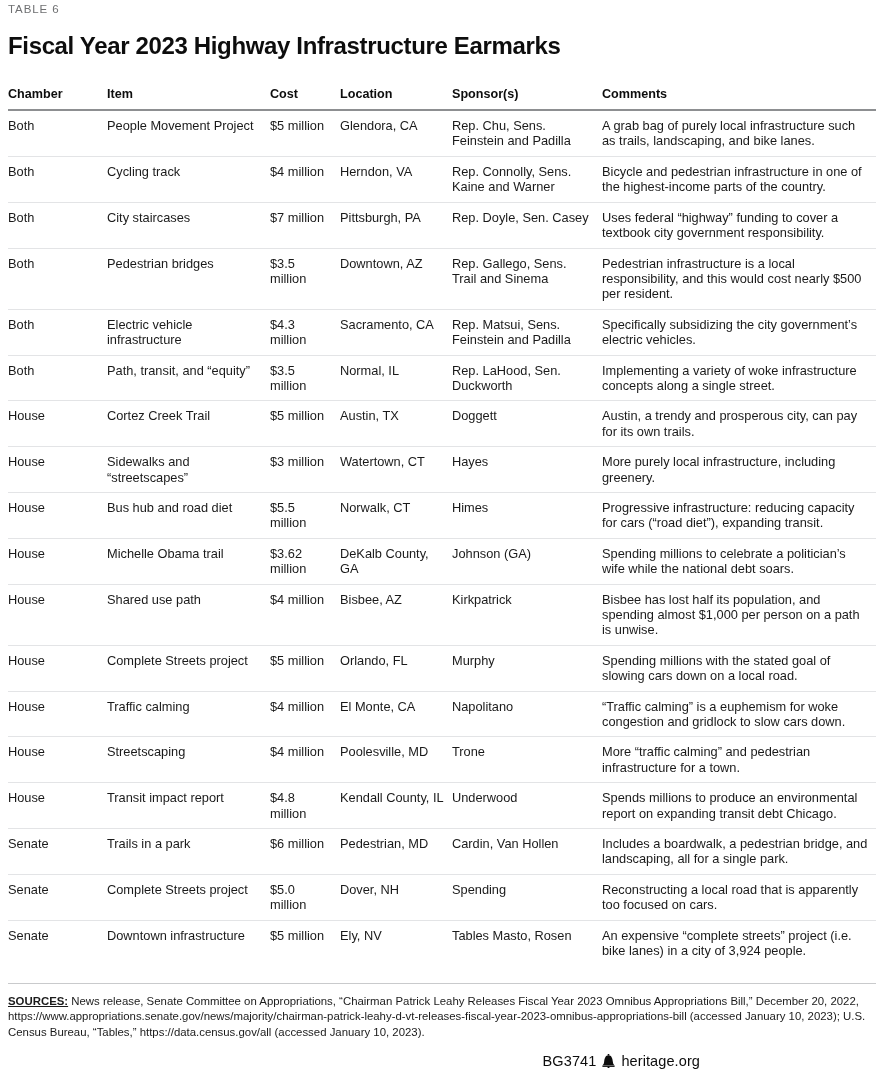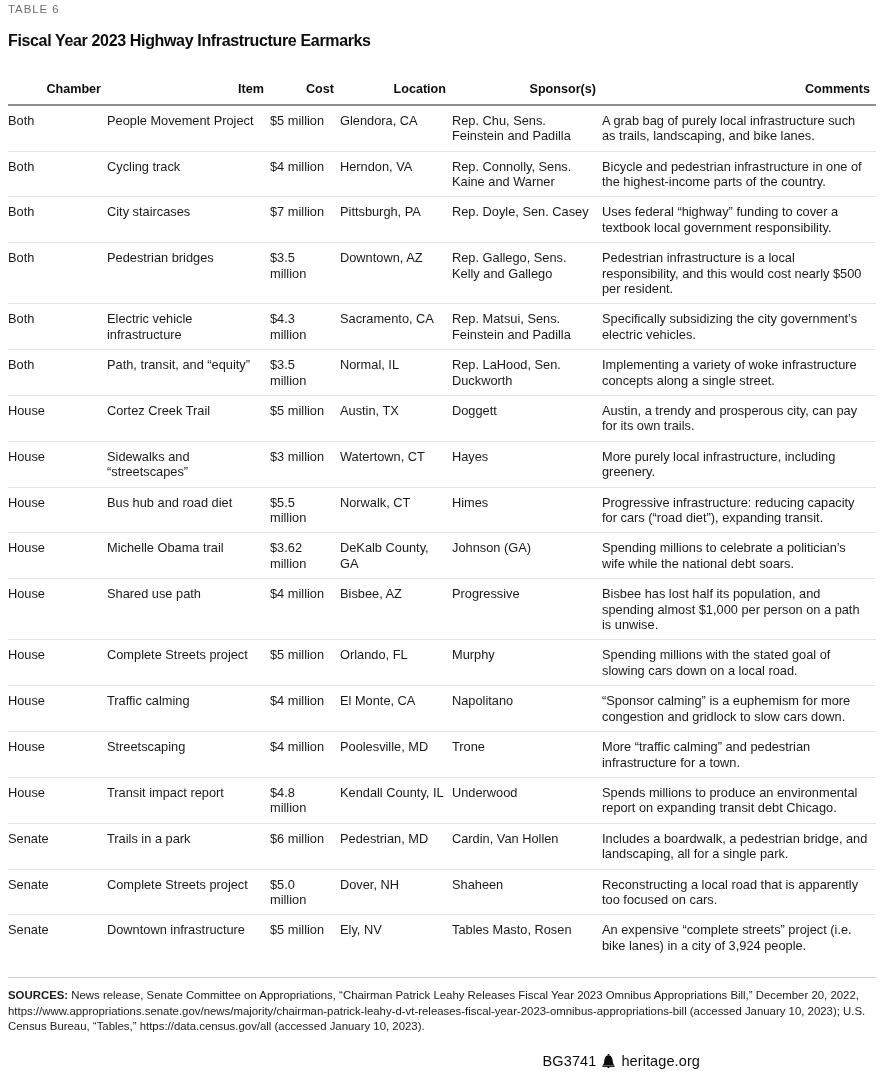--- a/index.html
+++ b/index.html
@@ -21,38 +21,38 @@
 
   
   .table-label {
     font-size: 11.5px;
     letter-spacing: 0.9px;
     color: #6f7072;
     padding-top: 2px;
     line-height: 14px;
   }
   .table-title {
-    font-size: 16px;
+    font-size: 24px;
     font-weight: bold;
     letter-spacing: -0.35px;
     color: #0d0d0d;
     line-height: 28px;
   }
 
   
   table.earmarks {
     width: 868px;
     border-collapse: collapse;
     margin-top: 27px;
     table-layout: fixed;
   }
   table.earmarks thead th {
     font-size: 12.6px;
     font-weight: bold;
-    text-align: right;
+    text-align: left;
     color: #0d0d0d;
     padding: 0 6px 7px 0;
     vertical-align: bottom;
     border-bottom: 2.2px solid #8d8f91;
     line-height: 15px;
   }
   table.earmarks tbody td {
     font-size: 12.8px;
     color: #1a1a1a;
     text-align: left;
@@ -79,21 +79,21 @@
     margin-top: 17px;
   }
   .sources {
     width: 868px;
     margin-top: 10px;
     font-size: 11.4px;
     line-height: 15.6px;
     color: #1a1a1a;
     word-break: break-word;
   }
-  .sources b { font-weight: bold; }
+  .sources b { font-weight: bold; text-decoration: underline; }
 
   
   .footer {
     position: absolute;
     right: 8px;
     bottom: 10px;
     display: flex;
     align-items: center;
     gap: 6px;
     font-size: 14.5px;
@@ -150,28 +150,28 @@
           <td>Herndon, VA</td>
           <td>Rep. Connolly, Sens. Kaine and Warner</td>
           <td>Bicycle and pedestrian infrastructure in one of the highest-income parts of the country.</td>
         </tr>
         <tr>
           <td>Both</td>
           <td>City staircases</td>
           <td>$7 million</td>
           <td>Pittsburgh, PA</td>
           <td>Rep. Doyle, Sen. Casey</td>
-          <td>Uses federal “highway” funding to cover a textbook local government responsibility.</td>
+          <td>Uses federal “highway” funding to cover a textbook city government responsibility.</td>
         </tr>
         <tr>
           <td>Both</td>
           <td>Pedestrian bridges</td>
           <td>$3.5 million</td>
           <td>Downtown, AZ</td>
-          <td>Rep. Gallego, Sens. Kelly and Gallego</td>
+          <td>Rep. Gallego, Sens. Trail and Sinema</td>
           <td>Pedestrian infrastructure is a local responsibility, and this would cost nearly $500 per resident.</td>
         </tr>
         <tr>
           <td>Both</td>
           <td>Electric vehicle infrastructure</td>
           <td>$4.3 million</td>
           <td>Sacramento, CA</td>
           <td>Rep. Matsui, Sens. Feinstein and Padilla</td>
           <td>Specifically subsidizing the city government’s electric vehicles.</td>
         </tr>
@@ -213,38 +213,38 @@
           <td>$3.62 million</td>
           <td>DeKalb County, GA</td>
           <td>Johnson (GA)</td>
           <td>Spending millions to celebrate a politician’s wife while the national debt soars.</td>
         </tr>
         <tr>
           <td>House</td>
           <td>Shared use path</td>
           <td>$4 million</td>
           <td>Bisbee, AZ</td>
-          <td>Progressive</td>
+          <td>Kirkpatrick</td>
           <td>Bisbee has lost half its population, and spending almost $1,000 per person on a path is unwise.</td>
         </tr>
         <tr>
           <td>House</td>
           <td>Complete Streets project</td>
           <td>$5 million</td>
           <td>Orlando, FL</td>
           <td>Murphy</td>
           <td>Spending millions with the stated goal of slowing cars down on a local road.</td>
         </tr>
         <tr>
           <td>House</td>
           <td>Traffic calming</td>
           <td>$4 million</td>
           <td>El Monte, CA</td>
           <td>Napolitano</td>
-          <td>“Sponsor calming” is a euphemism for more congestion and gridlock to slow cars down.</td>
+          <td>“Traffic calming” is a euphemism for woke congestion and gridlock to slow cars down.</td>
         </tr>
         <tr>
           <td>House</td>
           <td>Streetscaping</td>
           <td>$4 million</td>
           <td>Poolesville, MD</td>
           <td>Trone</td>
           <td>More “traffic calming” and pedestrian infrastructure for a town.</td>
         </tr>
         <tr>
@@ -261,21 +261,21 @@
           <td>$6 million</td>
           <td>Pedestrian, MD</td>
           <td>Cardin, Van Hollen</td>
           <td>Includes a boardwalk, a pedestrian bridge, and landscaping, all for a single park.</td>
         </tr>
         <tr>
           <td>Senate</td>
           <td>Complete Streets project</td>
           <td>$5.0 million</td>
           <td>Dover, NH</td>
-          <td>Shaheen</td>
+          <td>Spending</td>
           <td>Reconstructing a local road that is apparently too focused on cars.</td>
         </tr>
         <tr>
           <td>Senate</td>
           <td>Downtown infrastructure</td>
           <td>$5 million</td>
           <td>Ely, NV</td>
           <td>Tables Masto, Rosen</td>
           <td>An expensive “complete streets” project (i.e. bike lanes) in a city of 3,924 people.</td>
         </tr>

